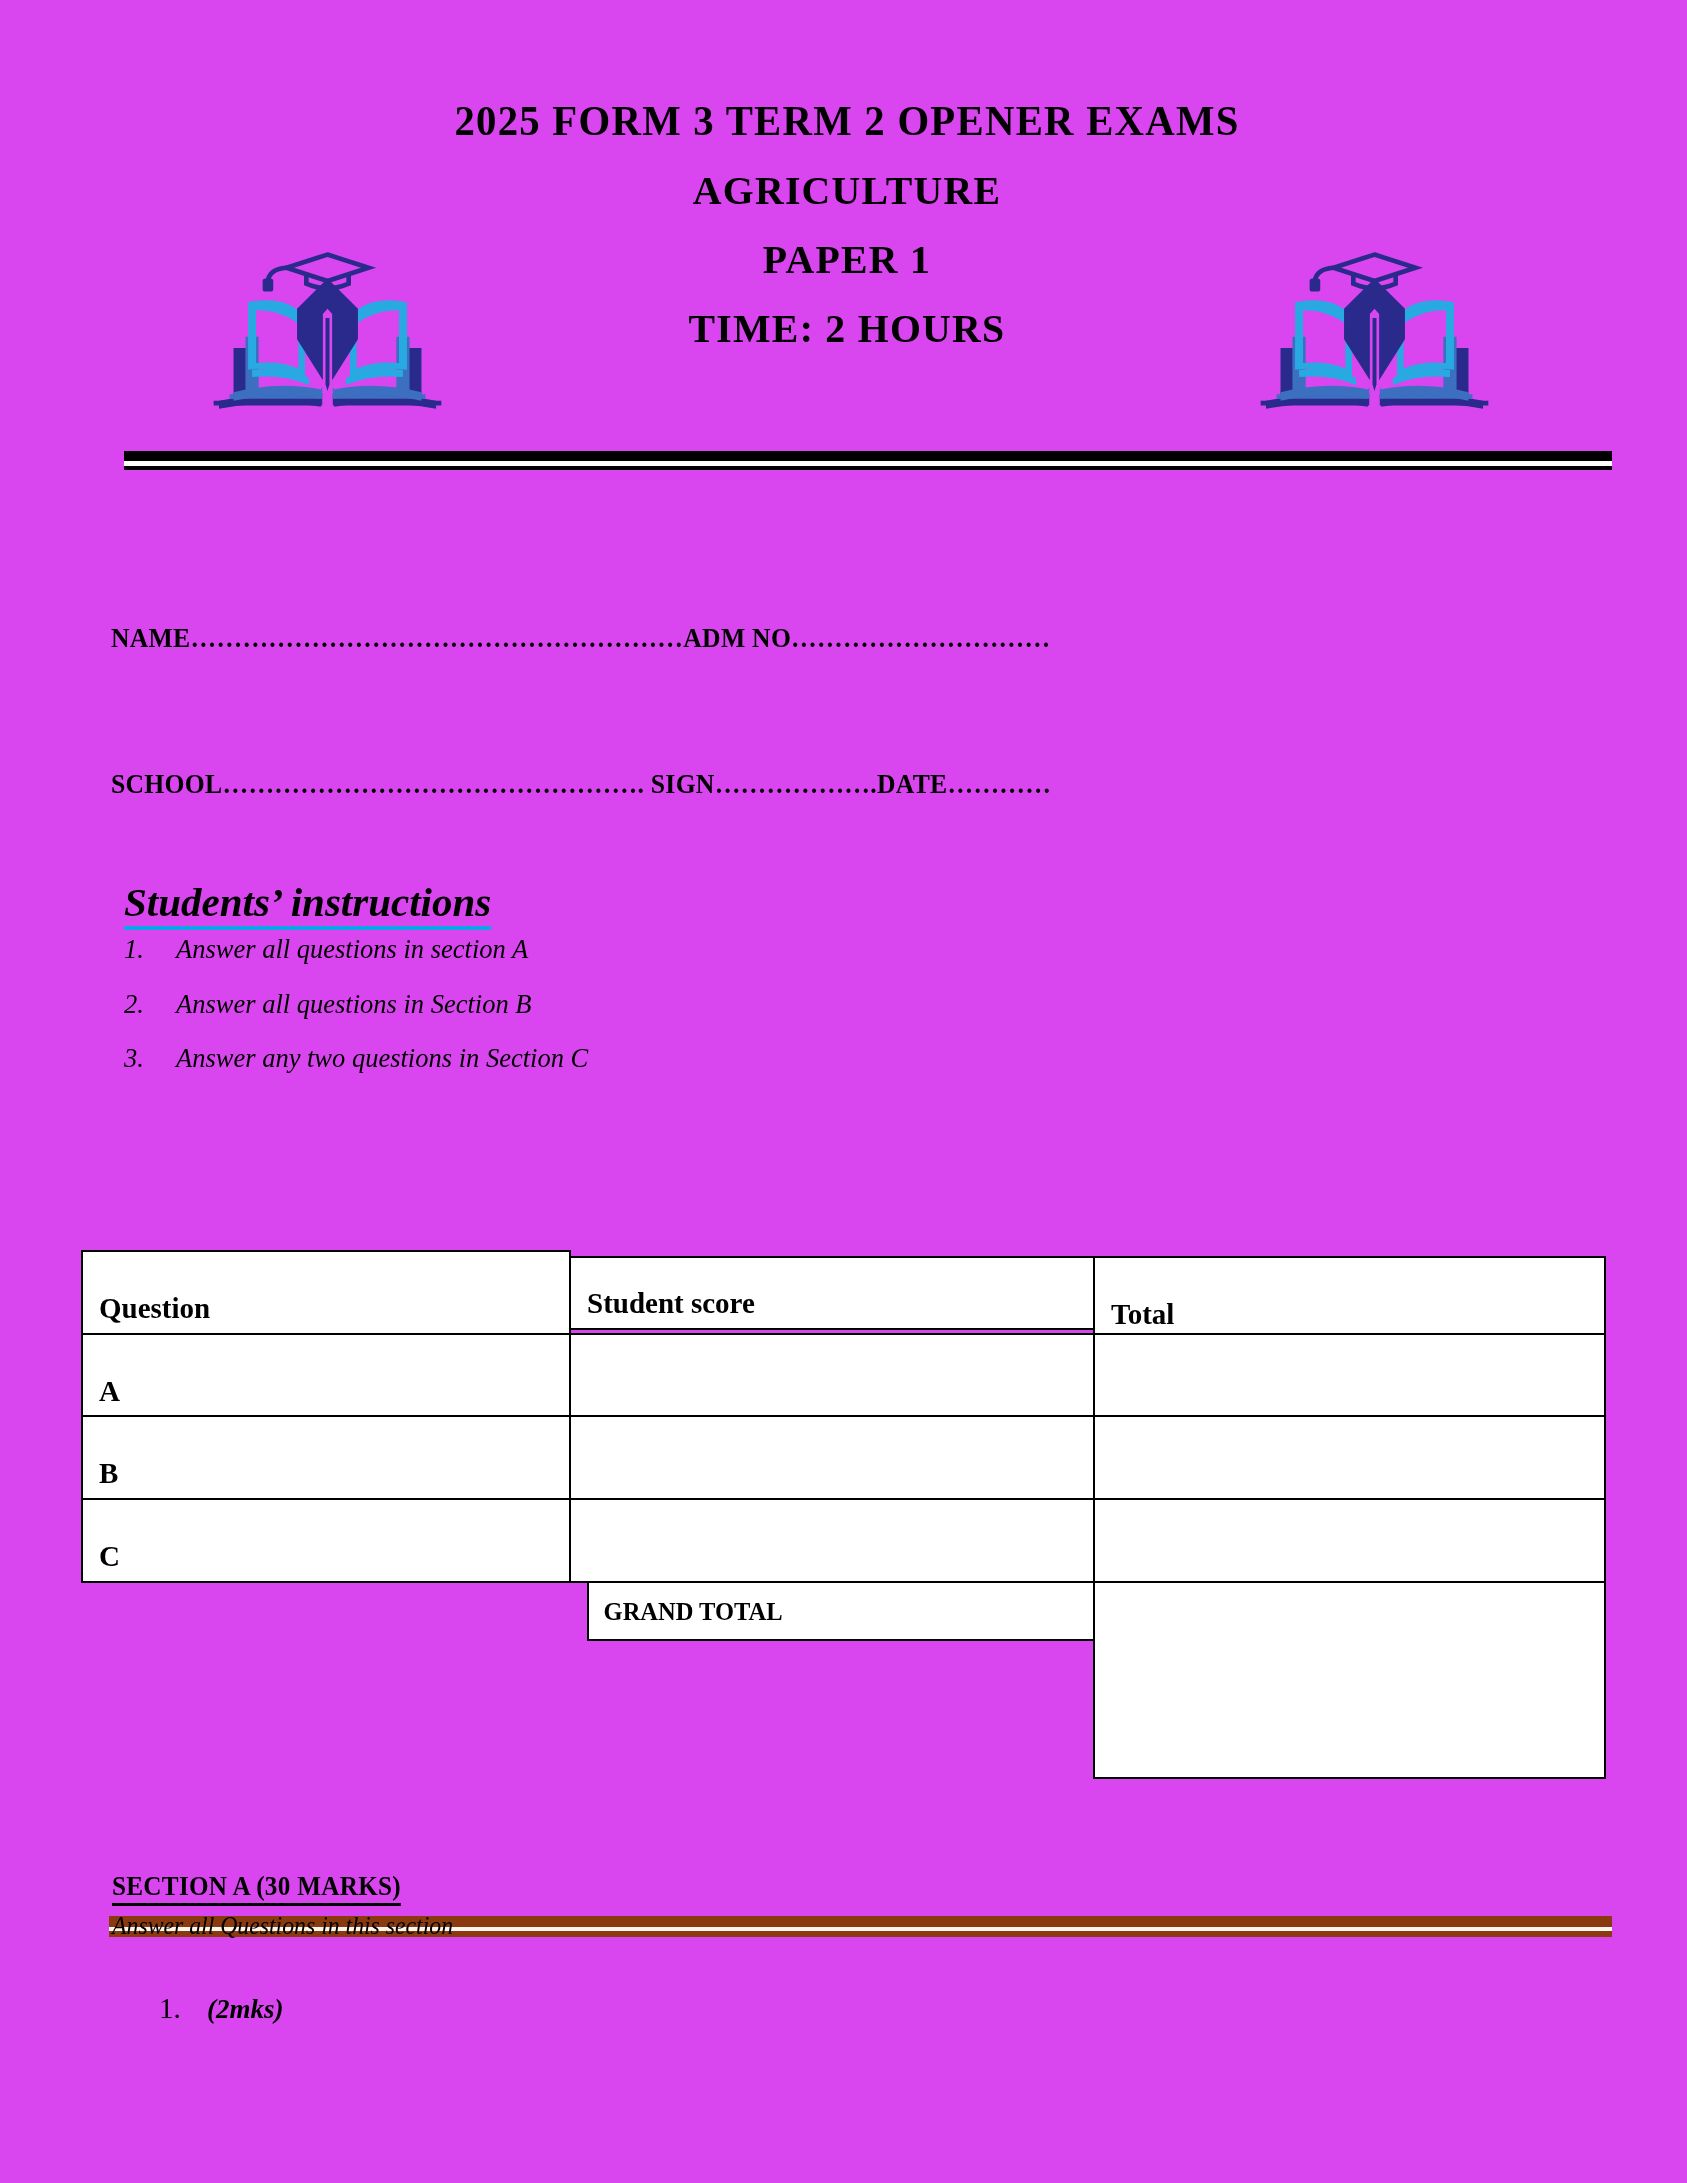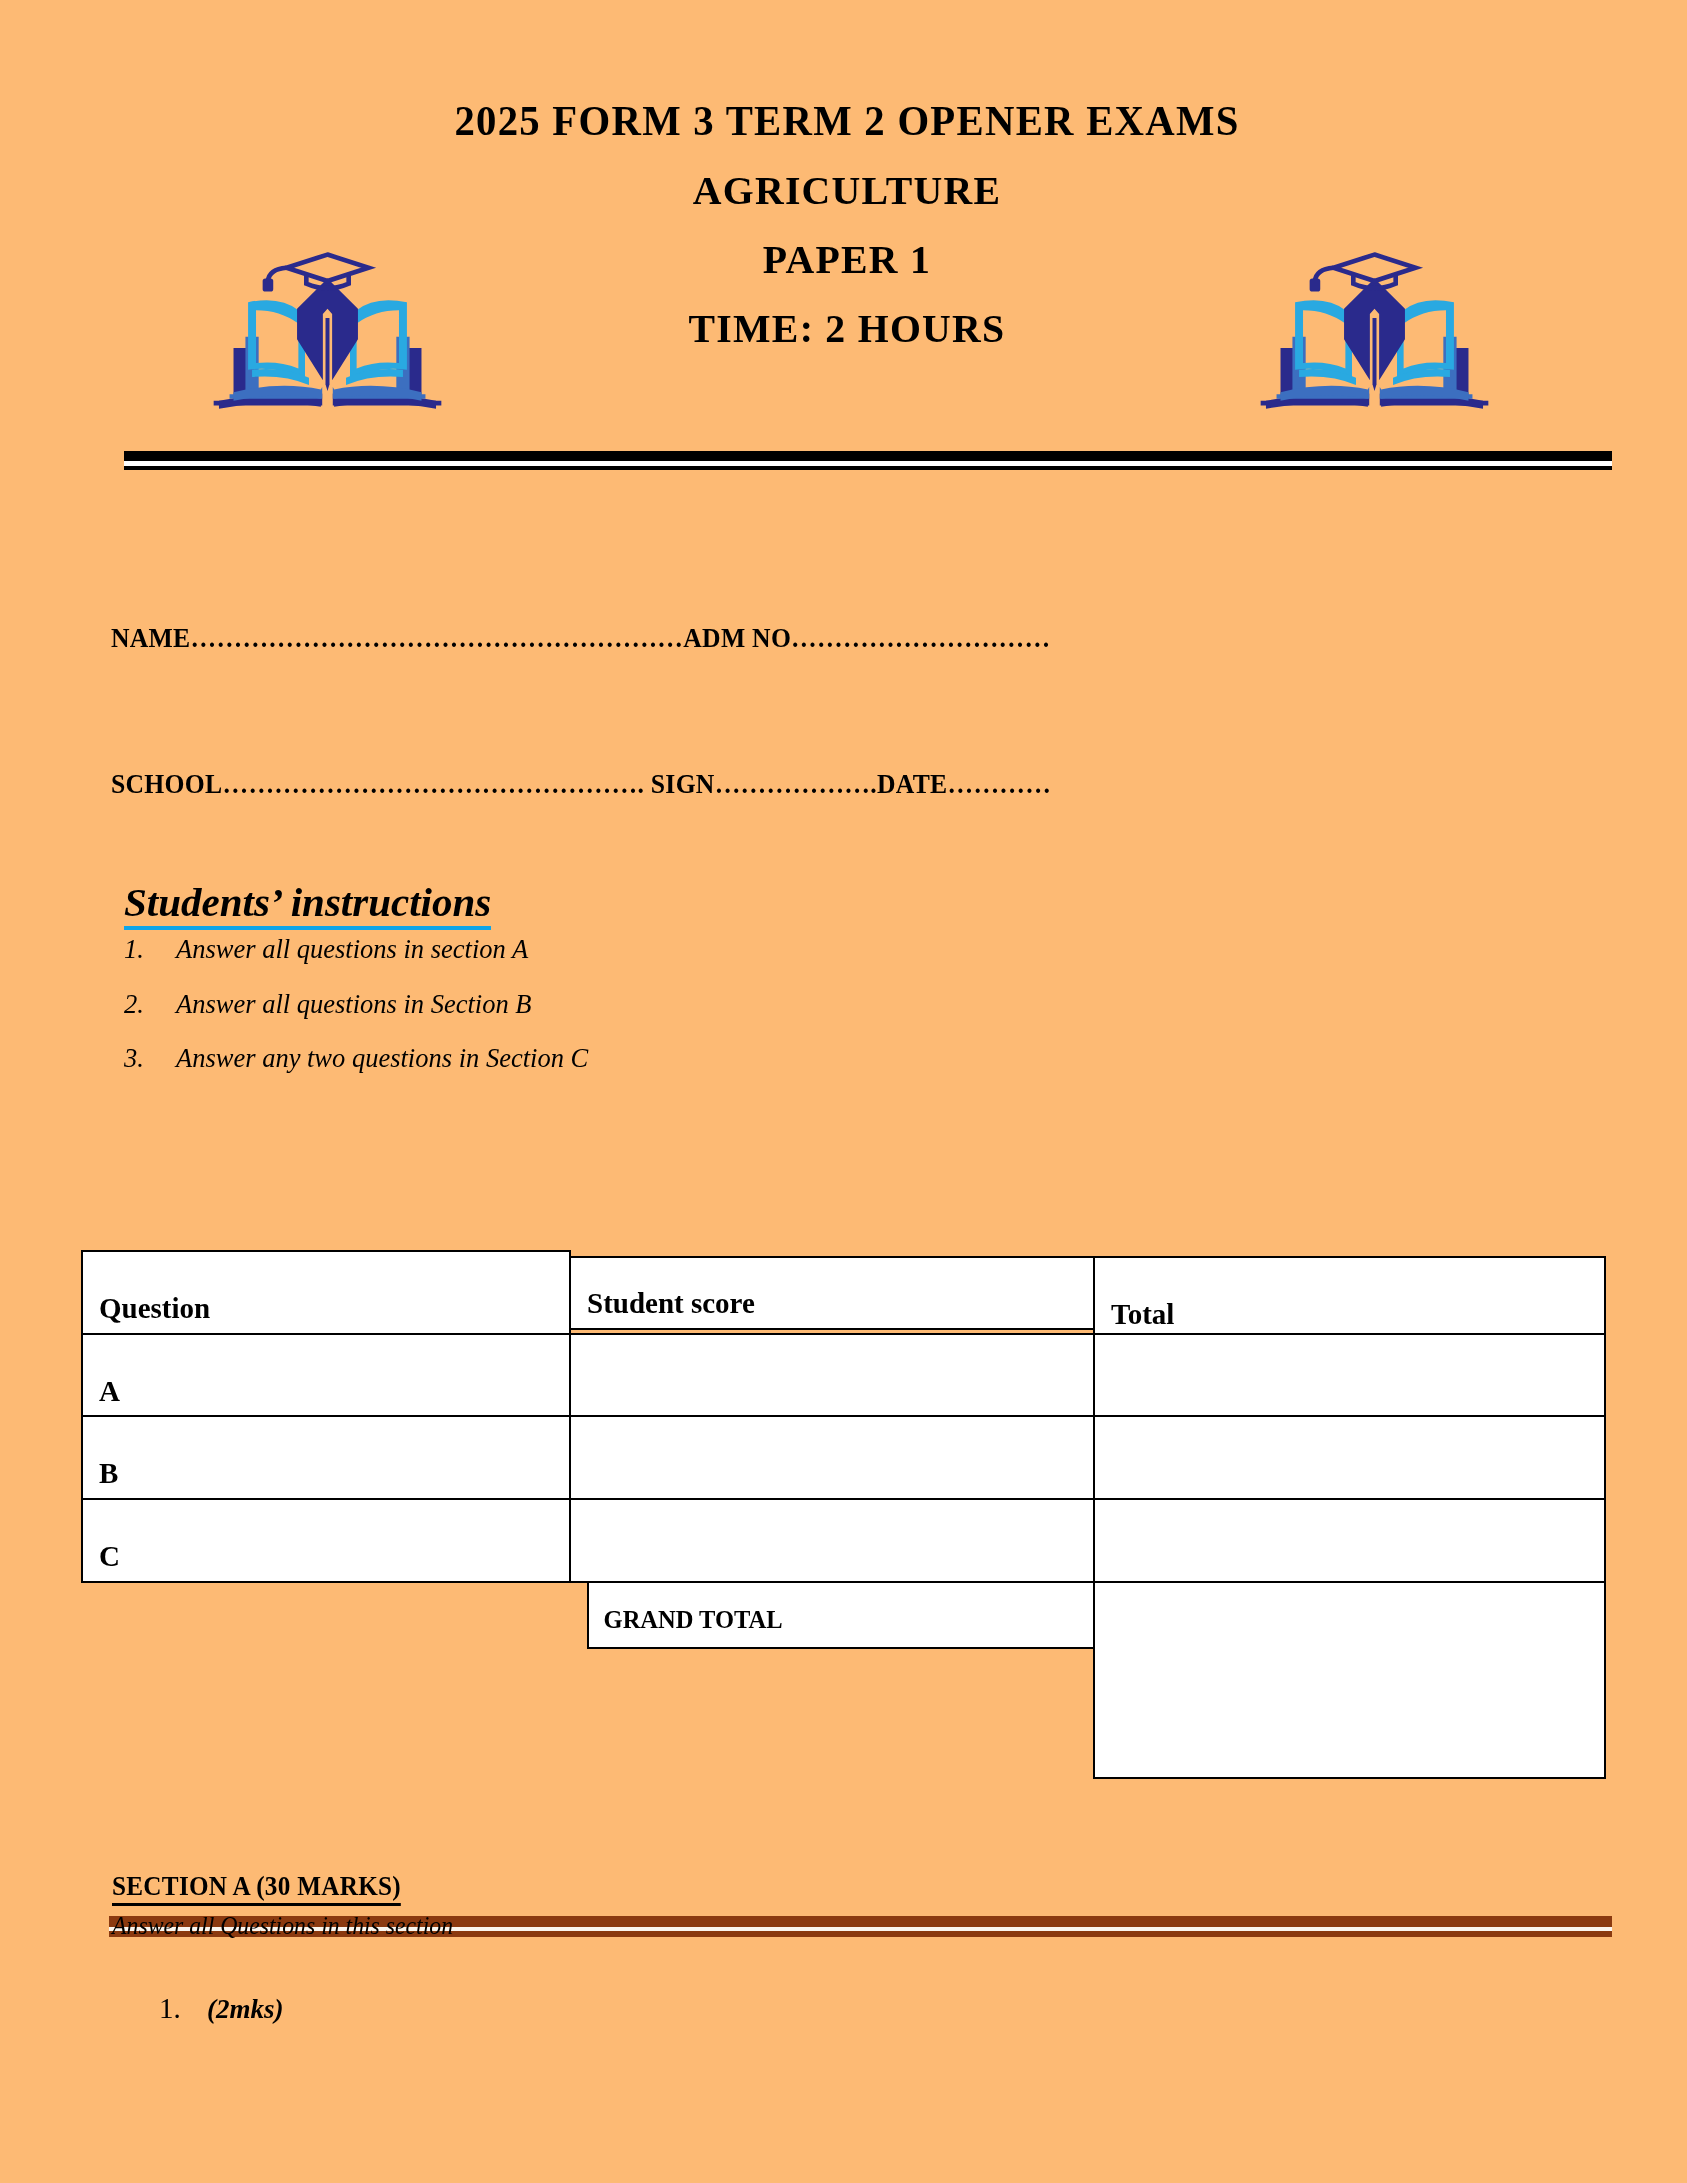--- a/index.html
+++ b/index.html
@@ -12,21 +12,21 @@
     height: 2183px;
     position: relative;
     font-family: "Liberation Serif", "DejaVu Serif", serif;
     color: #000000;
     overflow: hidden;
   }
 
   .page {
     position: absolute;
     inset: 0;
-    background: #fdba74;
+    background: #d946ef;
   }
 
   
   .header-block {
     position: absolute;
     left: 0;
     top: 87px;
     width: 1687px;
     height: 284px;
   }
@@ -366,21 +366,21 @@
     <div class="cellbox" style="left:0px;   top:248px; width:490px; height:85px;">
       <span class="cell-label">C</span>
     </div>
     <div class="cellbox" style="left:488px; top:248px; width:527px; height:85px;">
       <span class="cell-label"></span>
     </div>
     <div class="cellbox" style="left:1012px;top:248px; width:513px; height:85px;">
       <span class="cell-label"></span>
     </div>
 
-    <div class="cellbox" style="left:506px; top:331px; width:508px; height:68px;">
+    <div class="cellbox" style="left:506px; top:331px; width:508px; height:60px;">
       <span class="cell-label small">GRAND TOTAL</span>
     </div>
 
     <div class="cellbox" style="left:1012px;top:331px; width:513px; height:198px;">
       <span class="cell-label"></span>
     </div>
   </div>
 
   <div class="section-head">SECTION A (30 MARKS)</div>
 

